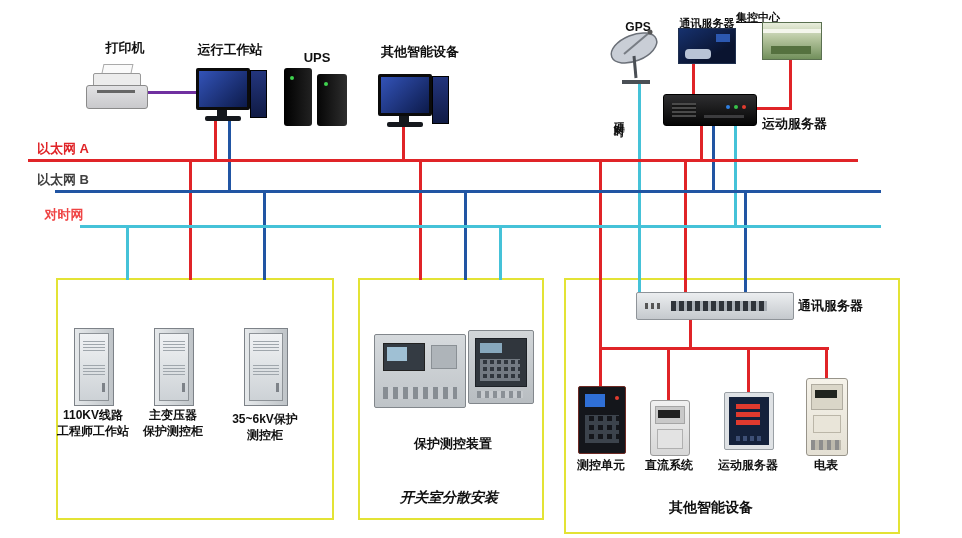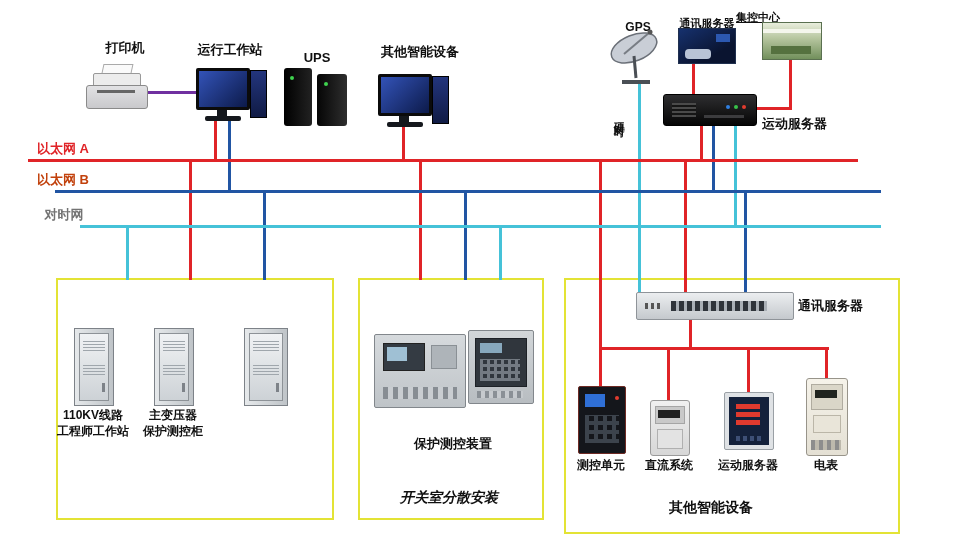--- a/index.html
+++ b/index.html
@@ -12,21 +12,21 @@
   .c-red{background:#e02428;}
   .c-blue{background:#2155a3;}
   .c-cyan{background:#45c2d8;}
   .c-purple{background:#7030a0;}
   
   .panel{position:absolute;border:2px solid #e3e335;background:transparent;}
   
   .lbl{position:absolute;font-weight:700;color:#101010;text-align:center;line-height:1.3;}
   .f14{font-size:14px;}.f13{font-size:13px;}.f12{font-size:12px;}.f11{font-size:11px;}
   .pre{white-space:pre-line;}
-  .t-red{color:#e02428;text-align:center;}.t-blue{color:#c2410c;}.t-cyan{color:#737373;text-align:center;}
+  .t-red{color:#e02428;text-align:center;}.t-blue{color:#404040;}.t-cyan{color:#ef4444;text-align:center;}
   .vert{writing-mode:vertical-rl;letter-spacing:2px;}
   
   .gfx{position:absolute;}
   
   .p-paper{position:absolute;left:16px;top:0;width:28px;height:12px;background:#fafafa;border:1px solid #aaa;transform:skewX(-12deg);}
   .p-top{position:absolute;left:7px;top:9px;width:46px;height:13px;background:#ececec;border:1px solid #999;border-radius:2px;}
   .p-body{position:absolute;left:0;top:21px;width:60px;height:22px;background:linear-gradient(#e2e2e4,#c9c9cc);border:1px solid #8a8a8a;border-radius:3px;}
   .p-slot{position:absolute;left:11px;top:26px;width:38px;height:3px;background:#666;}
   
   .m-scr{position:absolute;left:0;top:0;width:48px;height:36px;background:linear-gradient(135deg,#3353b8,#0c1a4a);border:3px solid #0b0b0b;border-radius:2px;}
@@ -211,20 +211,22 @@
   <div class="cab" style="left:244px;top:328px;width:42px;height:76px;">
     <div class="cab-door"></div>
       <div class="cab-v1"></div>
       <div class="cab-v2"></div>
       <div class="cab-h"></div>
   </div>
   <div class="lbl f12 pre" style="left:55px;top:408px;width:76px;">110KV线路
 工程师工作站</div>
   <div class="lbl f12 pre" style="left:135px;top:408px;width:76px;">主变压器
 保护测控柜</div>
+  <div class="lbl f12 pre" style="left:227px;top:412px;width:76px;">35~6kV保护
+测控柜</div>
 
   <div class="gfx pdevA" style="left:374px;top:334px;width:90px;height:72px;">
     <div class="pa-scr"></div>
       <div class="pa-lcd"></div>
       <div class="pa-side"></div>
       <div class="pa-row"></div>
   </div>
   <div class="gfx pdevB" style="left:468px;top:330px;width:64px;height:72px;">
     <div class="pb-panel"></div>
       <div class="pb-lcd"></div>

